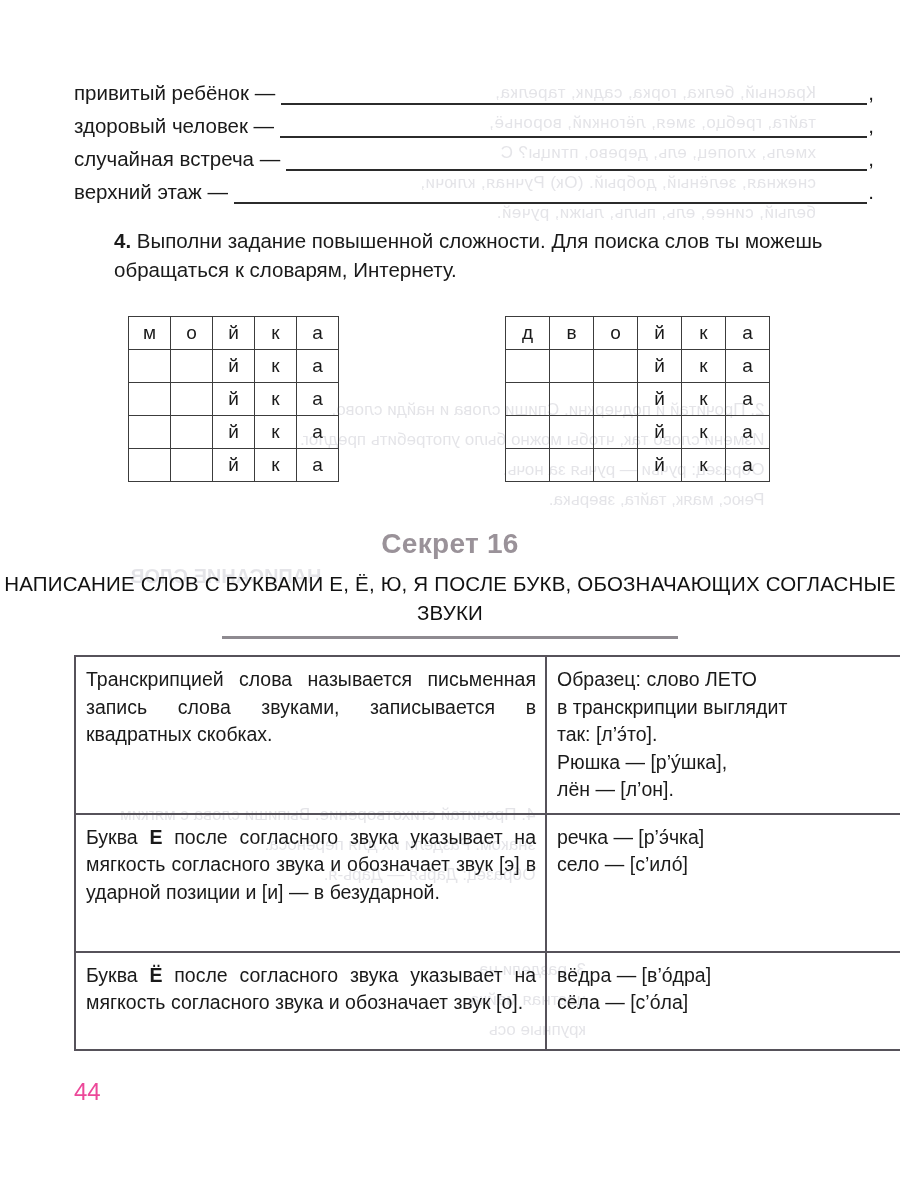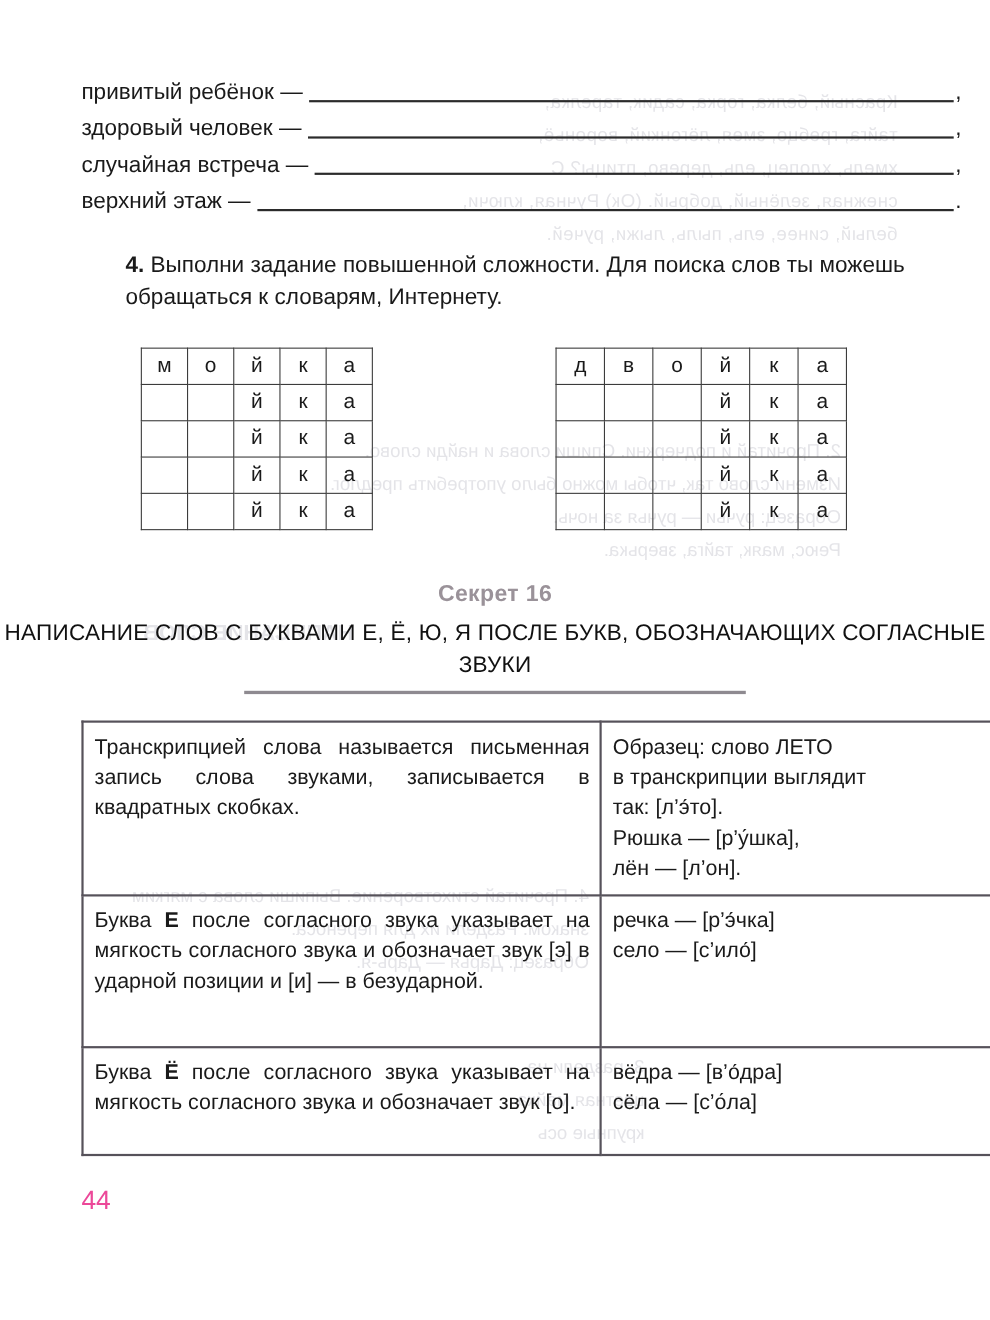--- a/index.html
+++ b/index.html
@@ -35,21 +35,21 @@
 
   
   .fill-block {
     position: absolute;
     left: 74px;
     top: 72px;
     width: 800px;
   }
   .fill-row {
     display: flex;
-    align-items: flex-start;
+    align-items: flex-end;
     height: 33px;
     font-size: 20.5px;
   }
   .fill-label { white-space: pre; }
   .fill-line {
     flex: 1 1 auto;
     border-bottom: 2.2px solid #2b2b2b;
     height: 19px;
     margin: 0 1px 0 6px;
   }
@@ -89,21 +89,21 @@
 
   
   .secret-wrap {
     position: absolute;
     left: 0;
     top: 528px;
     width: 900px;
     text-align: center;
   }
   .secret-num {
-    font-size: 21px;
+    font-size: 28px;
     font-weight: bold;
     color: #9a9299;
     letter-spacing: .3px;
   }
   .secret-title {
     margin-top: 9px;
     font-size: 20.5px;
     font-weight: normal;
     line-height: 29px;
     letter-spacing: .2px;

